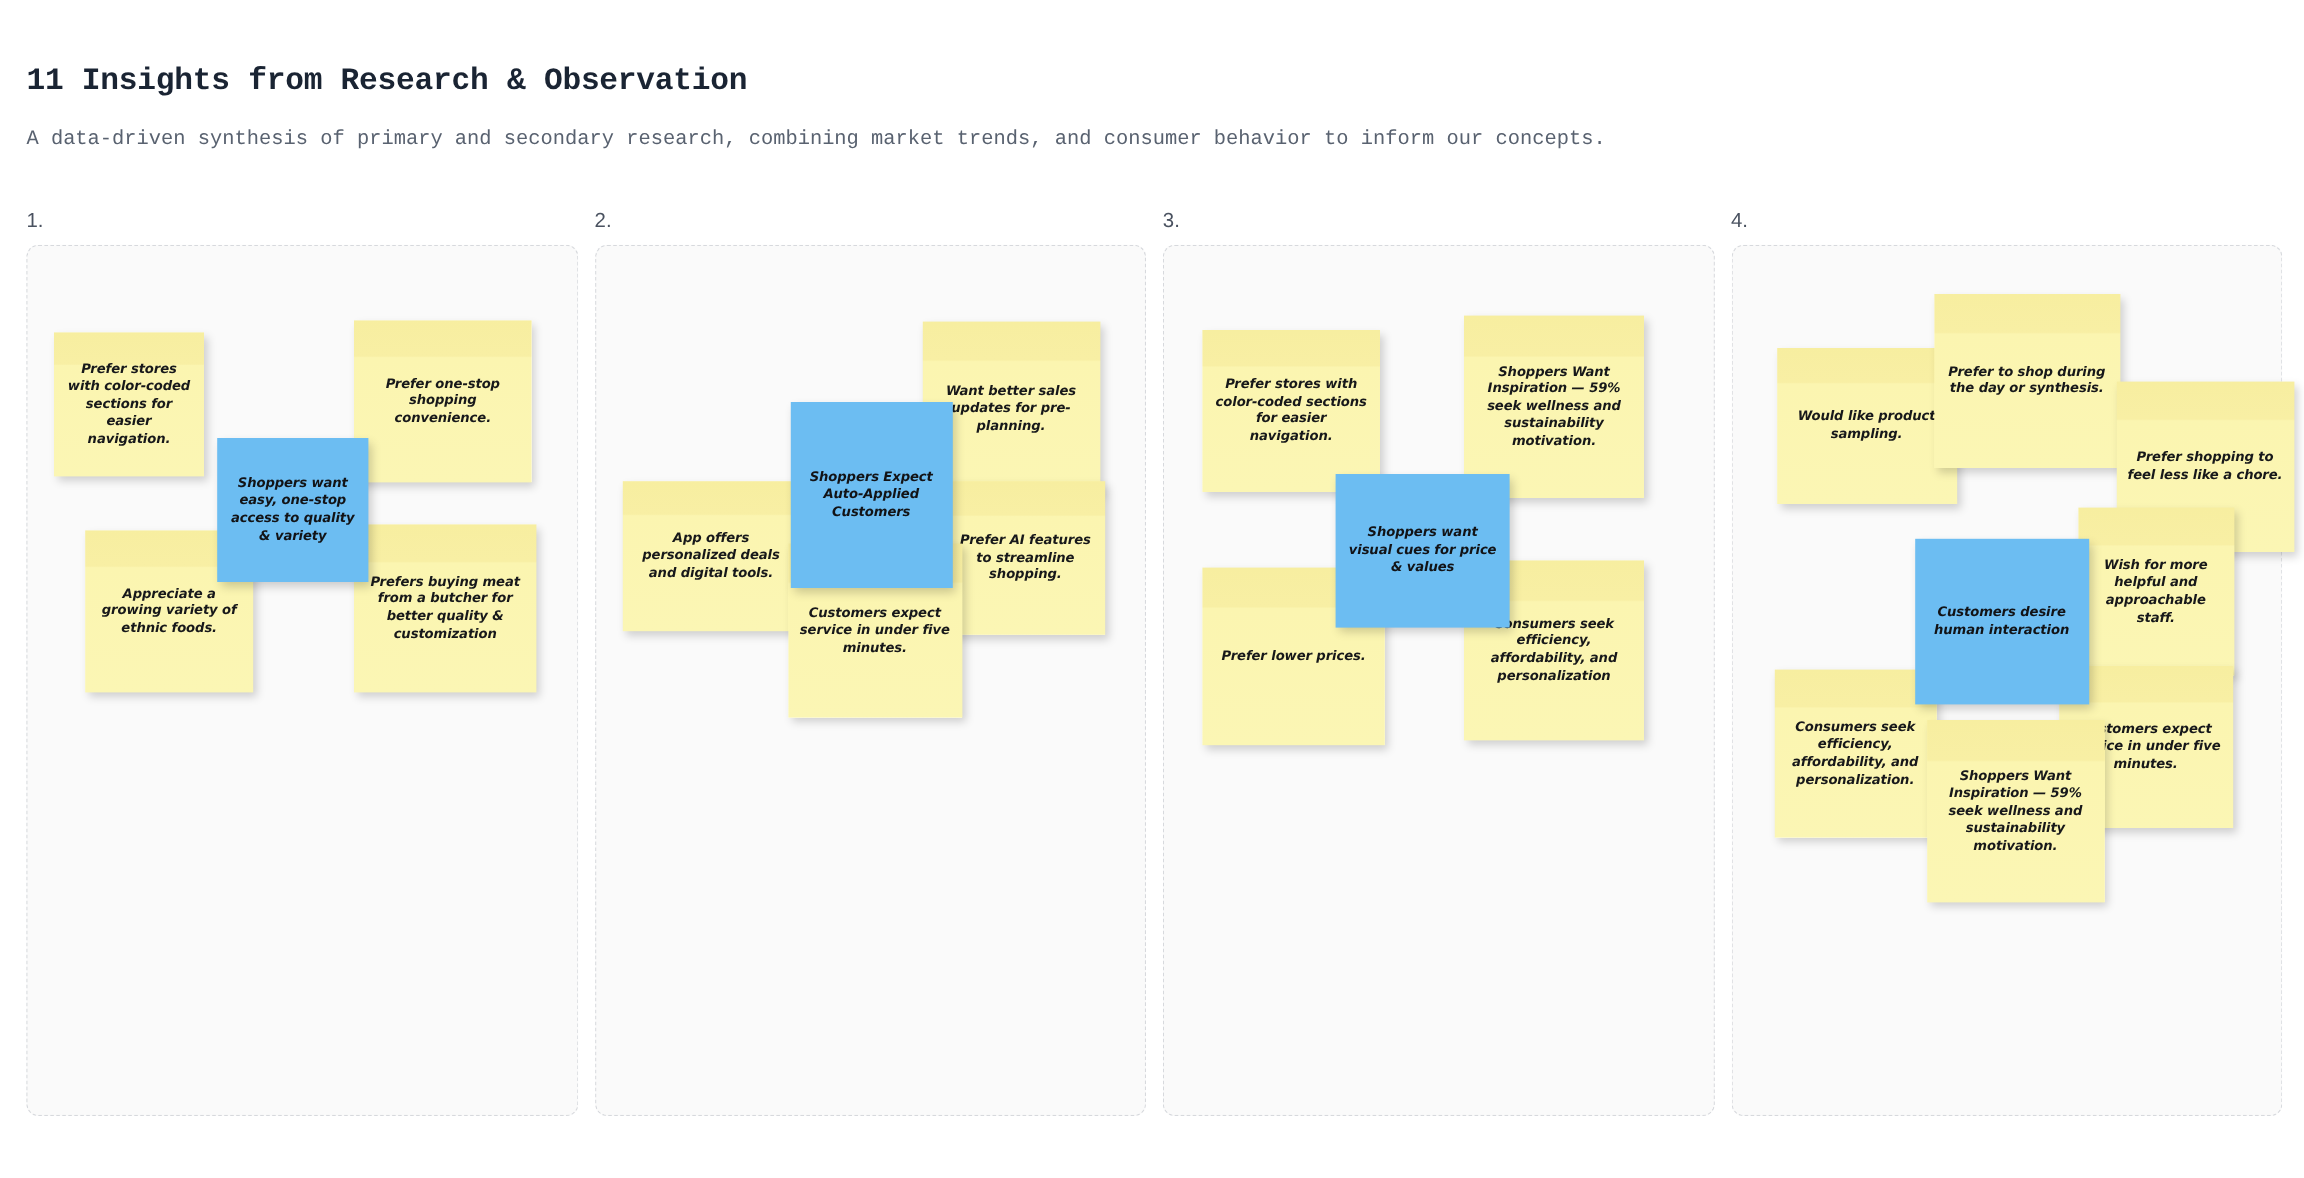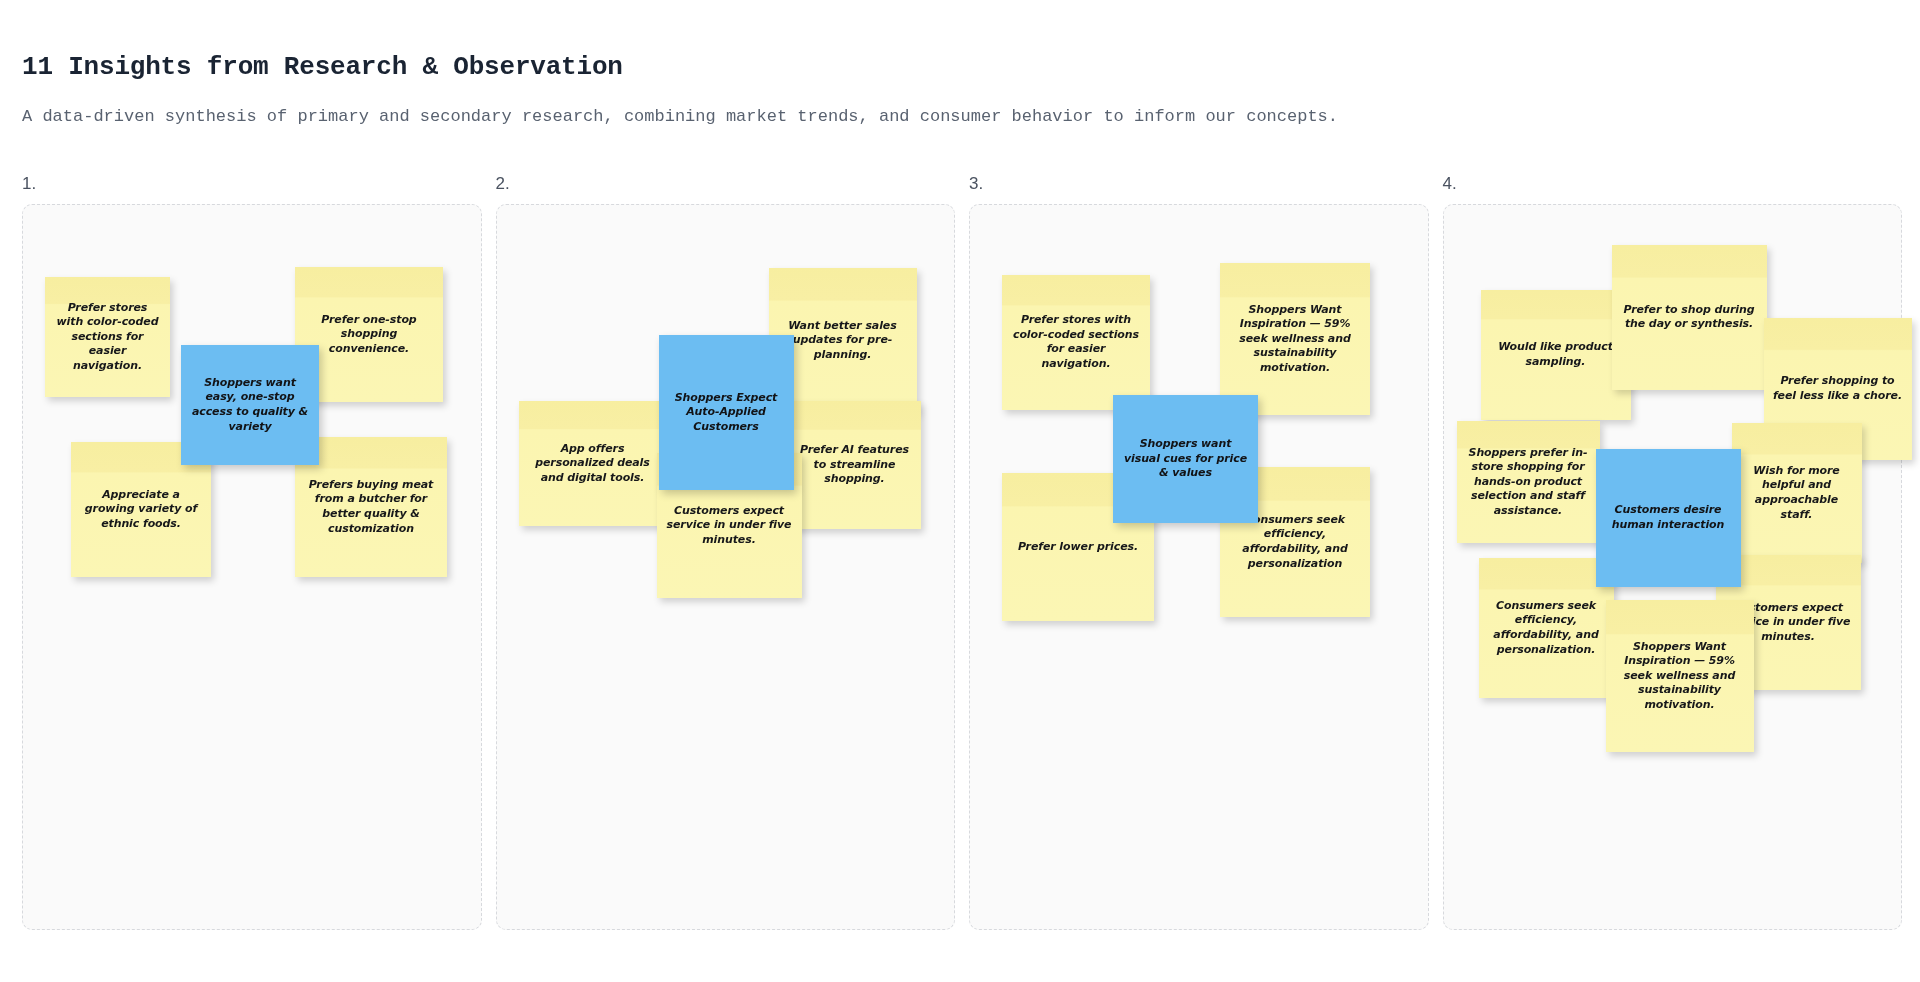--- a/index.html
+++ b/index.html
@@ -112,21 +112,21 @@
       <div class="column">
         <div class="column-number">1.</div>
         <div class="column-canvas">
           <div class="notes-layer">
             <div class="note yellow" style="left: 22px; top: 72px; width: 125px; height: 120px; z-index: 10;">
               <span class="note-text">Prefer stores with color-coded sections for easier navigation.</span>
             </div>
             <div class="note yellow" style="left: 272px; top: 62px; width: 148px; height: 135px; z-index: 11;">
               <span class="note-text">Prefer one-stop shopping convenience.</span>
             </div>
-            <div class="note blue" style="left: 158px; top: 140px; width: 138px; height: 120px; z-index: 50;">
+            <div class="note blue" style="left: 158px; top: 160px; width: 126px; height: 120px; z-index: 50;">
               <span class="note-text">Shoppers want easy, one-stop access to quality &amp; variety</span>
             </div>
             <div class="note yellow" style="left: 48px; top: 237px; width: 140px; height: 135px; z-index: 13;">
               <span class="note-text">Appreciate a growing variety of ethnic foods.</span>
             </div>
             <div class="note yellow" style="left: 272px; top: 232px; width: 152px; height: 140px; z-index: 14;">
               <span class="note-text">Prefers buying meat from a butcher for better quality &amp; customization</span>
             </div>
           </div>
         </div>
@@ -181,23 +181,20 @@
           <div class="notes-layer">
             <div class="note yellow" style="left: 22px; top: 85px; width: 150px; height: 130px; z-index: 10; margin-left: 15px;">
               <span class="note-text">Would like product sampling.</span>
             </div>
             <div class="note yellow" style="left: 168px; top: 40px; width: 155px; height: 145px; z-index: 11;">
               <span class="note-text">Prefer to shop during the day or synthesis.</span>
             </div>
             <div class="note yellow" style="left: 320px; top: 113px; width: 148px; height: 142px; z-index: 12;">
               <span class="note-text">Prefer shopping to feel less like a chore.</span>
             </div>
-            <div class="note yellow" style="left: 13px; top: 216px; width: 143px; height: 122px; z-index: 13;">
-              <span class="note-text">Shoppers prefer in-store shopping for hands-on product selection and staff assistance.</span>
-            </div>
             <div class="note blue" style="left: 152px; top: 244px; width: 145px; height: 138px; z-index: 50;">
               <span class="note-text">Customers desire human interaction</span>
             </div>
             <div class="note yellow" style="left: 288px; top: 218px; width: 130px; height: 140px; z-index: 15;">
               <span class="note-text">Wish for more helpful and approachable staff.</span>
             </div>
             <div class="note yellow" style="left: 35px; top: 353px; width: 135px; height: 140px; z-index: 16;">
               <span class="note-text">Consumers seek efficiency, affordability, and personalization.</span>
             </div>
             <div class="note yellow" style="left: 272px; top: 350px; width: 145px; height: 135px; z-index: 17;">

